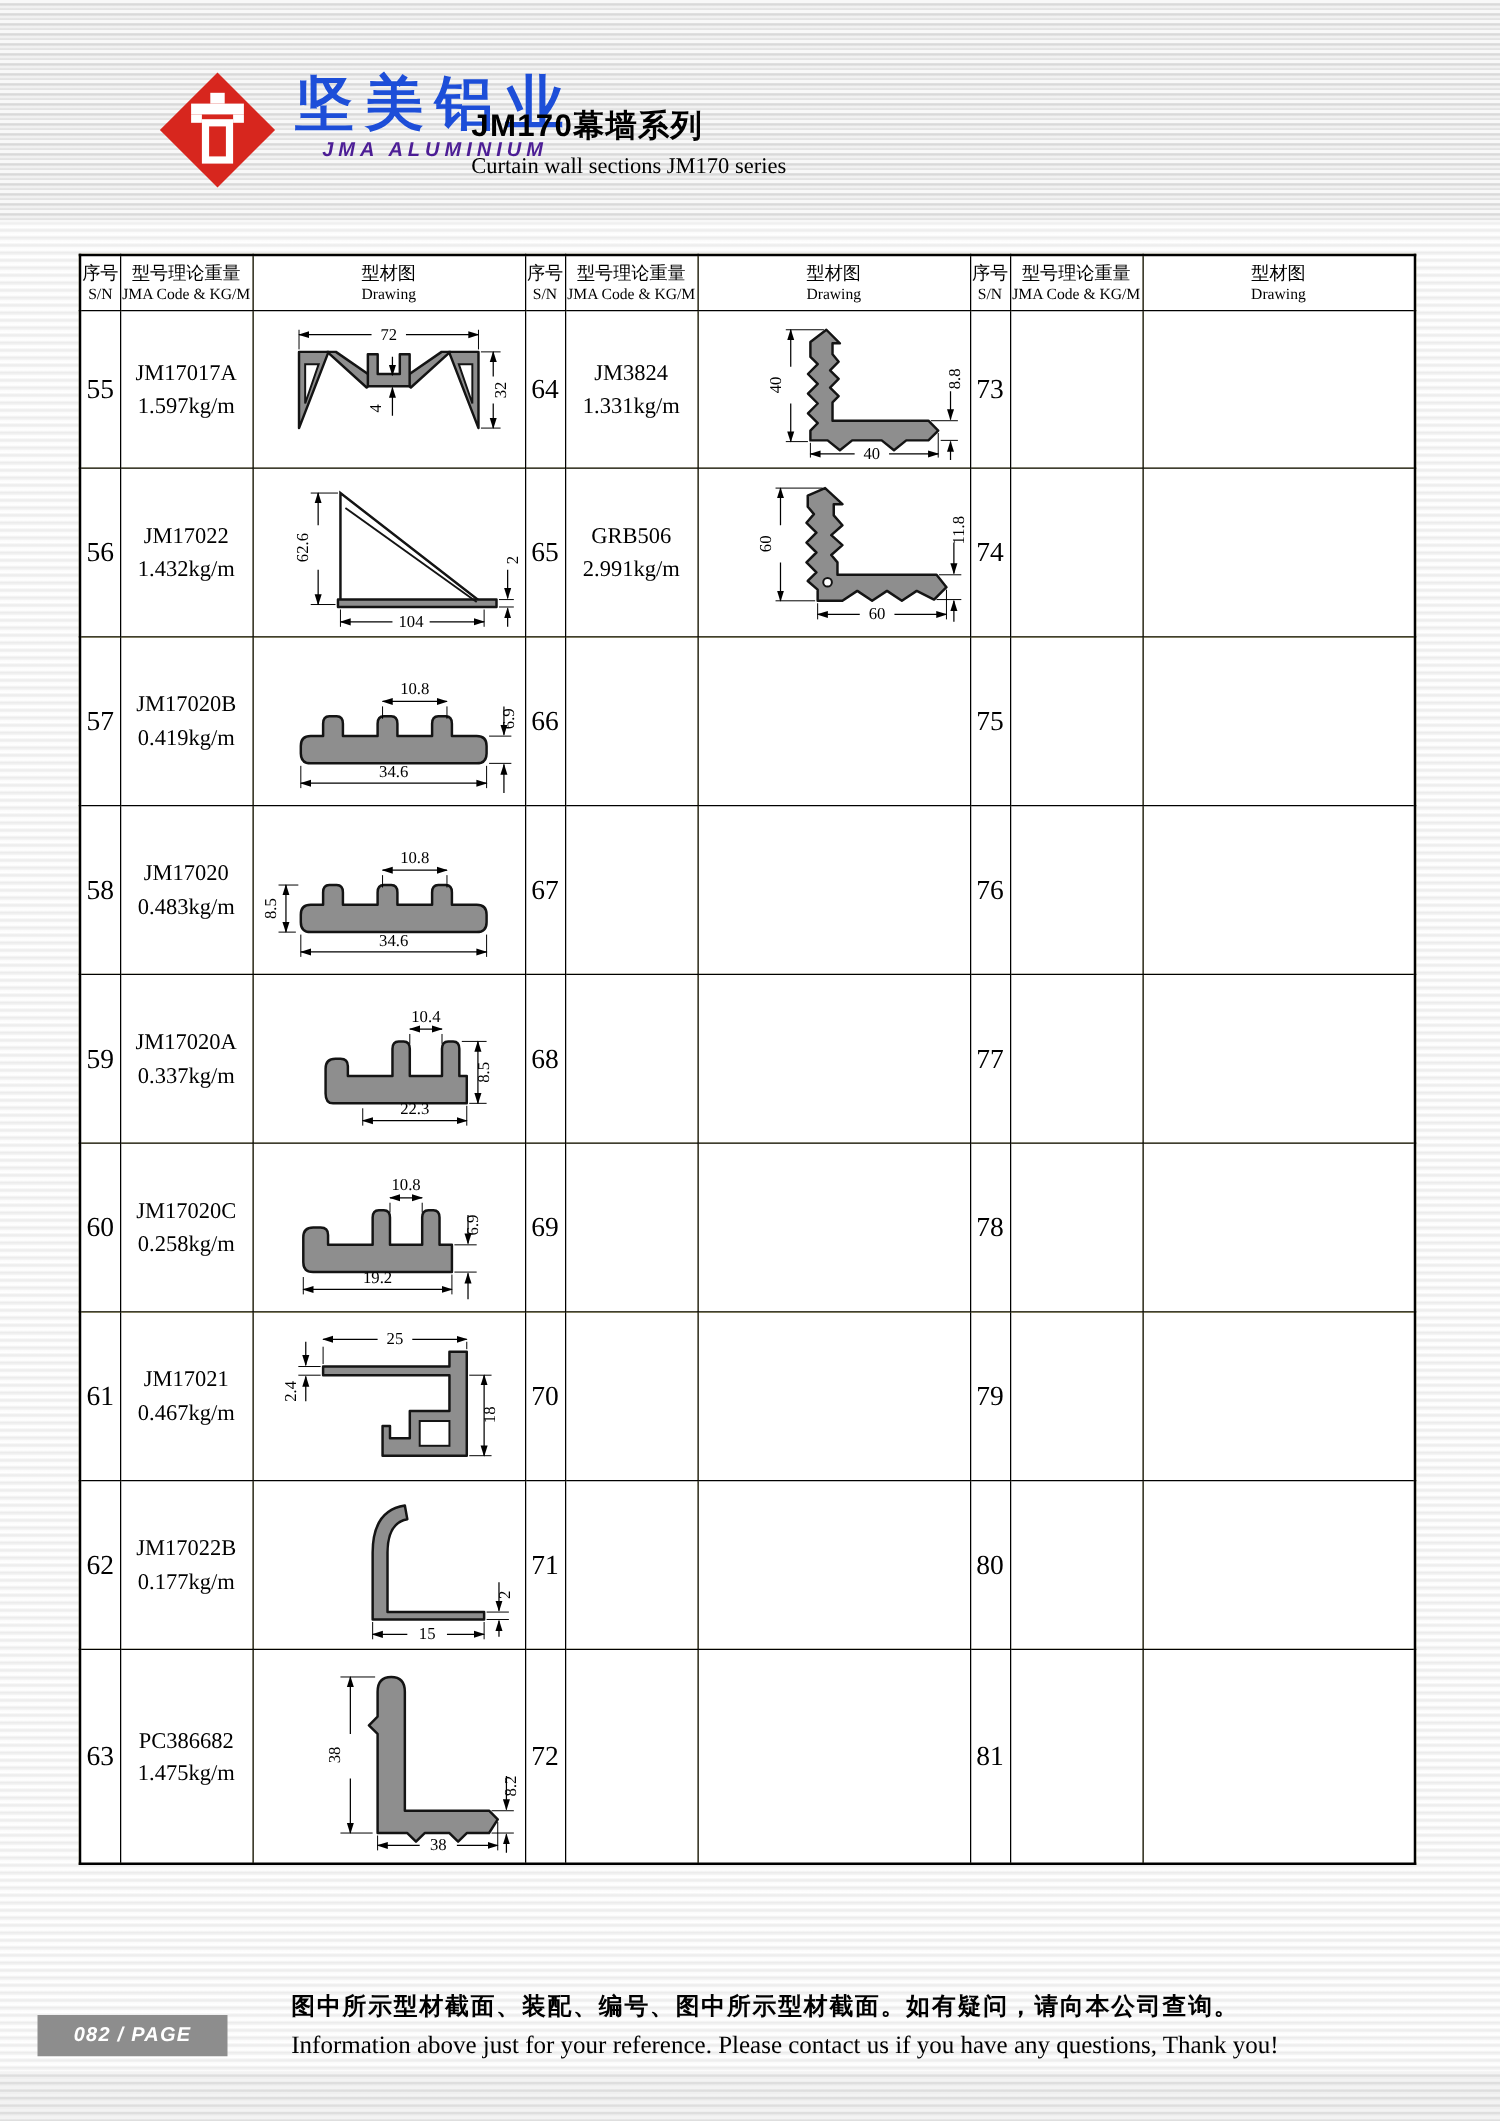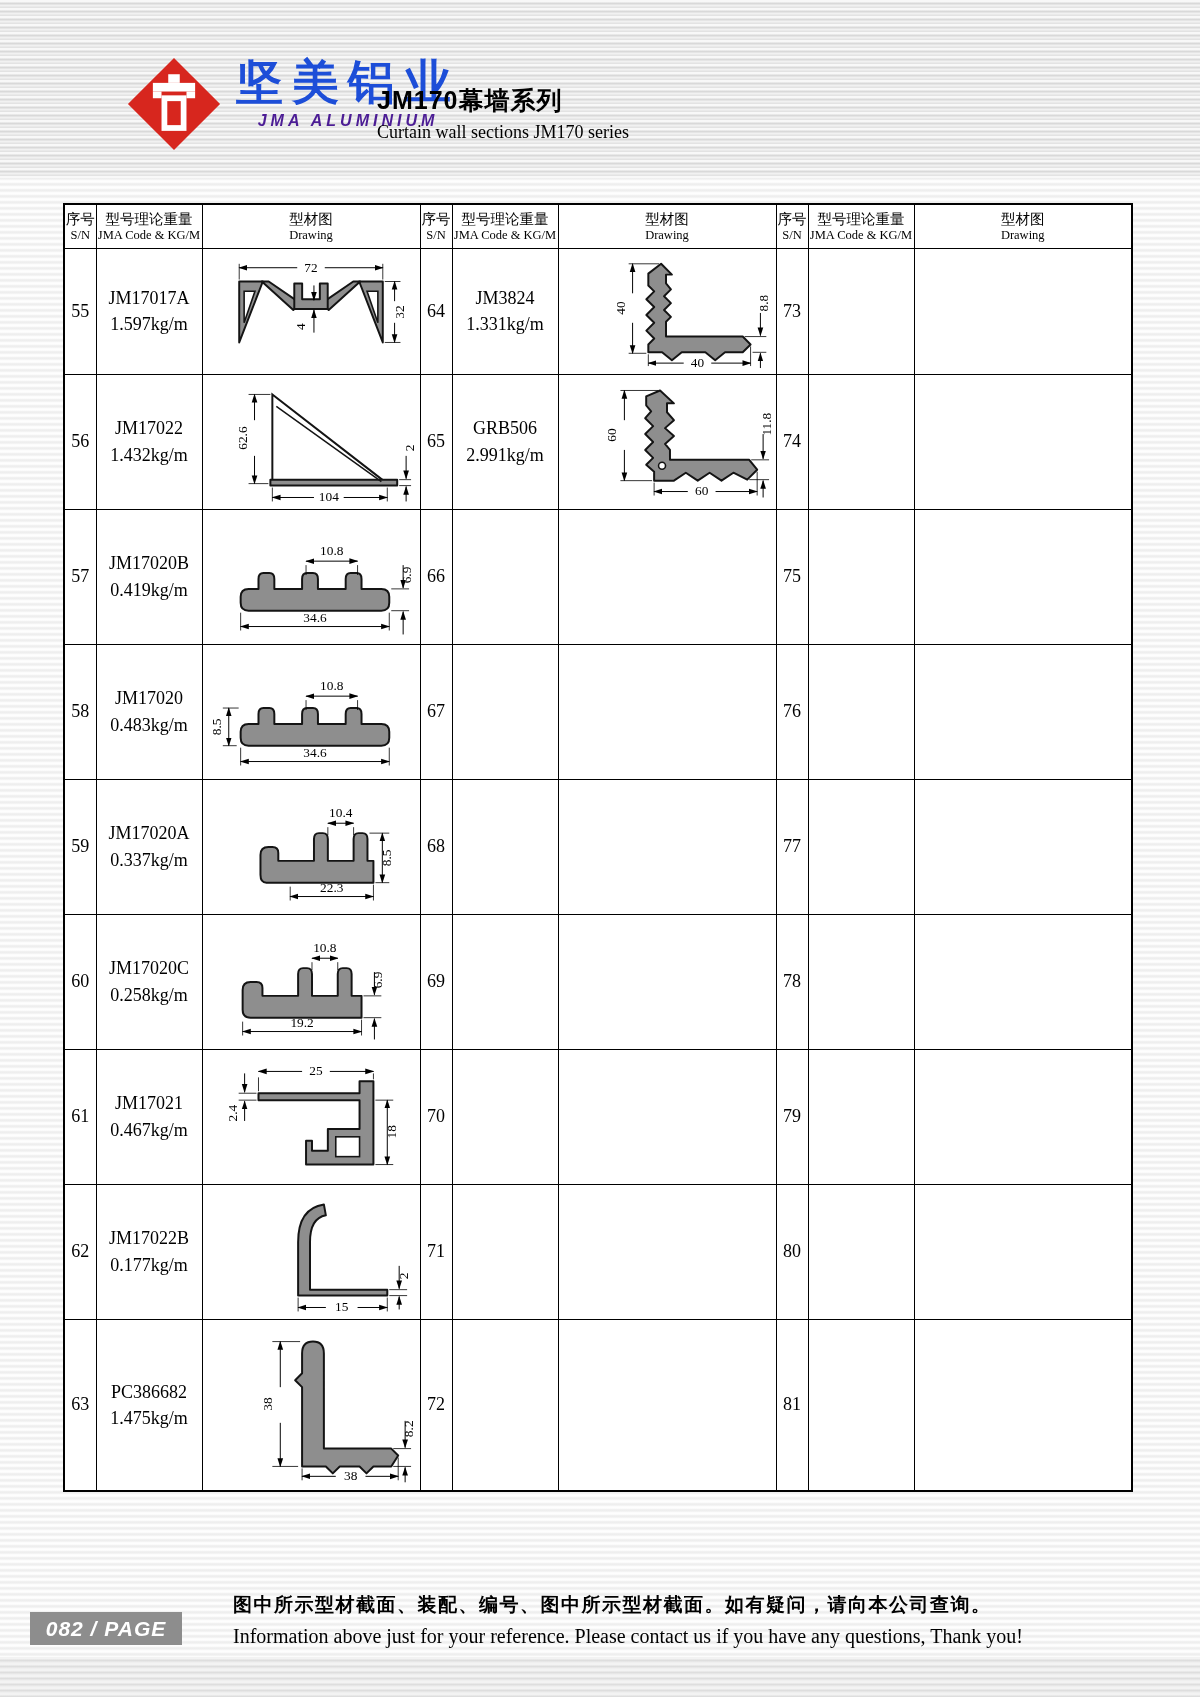--- a/index.html
+++ b/index.html
@@ -20,34 +20,34 @@
   .titleblk{position:absolute;left:377px;top:84px;}
   .title-cn{font-family:"Liberation Sans",sans-serif;font-weight:bold;font-size:25px;letter-spacing:1px;}
   .title-en{font-size:18px;margin-top:5px;}
   
   .tblwrap{position:absolute;left:63px;top:203px;}
   table.main{border-collapse:collapse;table-layout:fixed;background:#fef9c3;}
   table.main td,table.main th{border:1.5px solid #000;padding:0;vertical-align:middle;background:#fff;overflow:hidden;}
   table.main{border:2.5px solid #000;}
   th .hcn{display:block;font-weight:normal;font-size:14.5px;line-height:1.25;}
   th .hen{display:block;font-weight:normal;font-size:12.5px;line-height:1.2;}
-  td.sn{text-align:center;font-size:18px;margin-top:40px;}
+  td.sn{text-align:center;font-size:22px;margin-top:40px;}
   td.code{text-align:center;font-size:18px;}
   td.code .cd{line-height:1.45;}
   td.draw{text-align:center;}
   td.draw svg{display:block;margin:0 auto;}
   
   .p{fill:#8e8e8e;stroke:#141414;stroke-width:2;stroke-linejoin:round;}
   .w{fill:#ffffff;stroke:#141414;stroke-width:1.6;}
   .d{stroke:#000;stroke-width:1;fill:none;}
   .e{stroke:#000;stroke-width:0.8;fill:none;}
   .dtx{font-family:"Liberation Serif",serif;font-size:13.5px;fill:#000;text-anchor:middle;}
   
   .pagebadge{position:absolute;left:30px;top:1612px;width:152px;height:33px;background:#8d8d8d;
-    color:#fff;font-family:"Liberation Sans",sans-serif;font-style:italic;font-weight:bold;font-size:21px;
+    color:#fff;font-family:"Liberation Sans",sans-serif;font-style:italic;font-weight:bold;font-size:16px;
     display:flex;align-items:center;justify-content:center;letter-spacing:1px;}
   .notes{position:absolute;left:233px;top:1592px;}
   .note-cn{font-family:"Liberation Sans",sans-serif;font-weight:bold;font-size:19px;letter-spacing:1.5px;}
   .note-en{font-size:20px;margin-top:7px;}
 </style>
 </head>
 <body>
 
 <svg width="0" height="0" style="position:absolute" aria-hidden="true">
   <defs>

